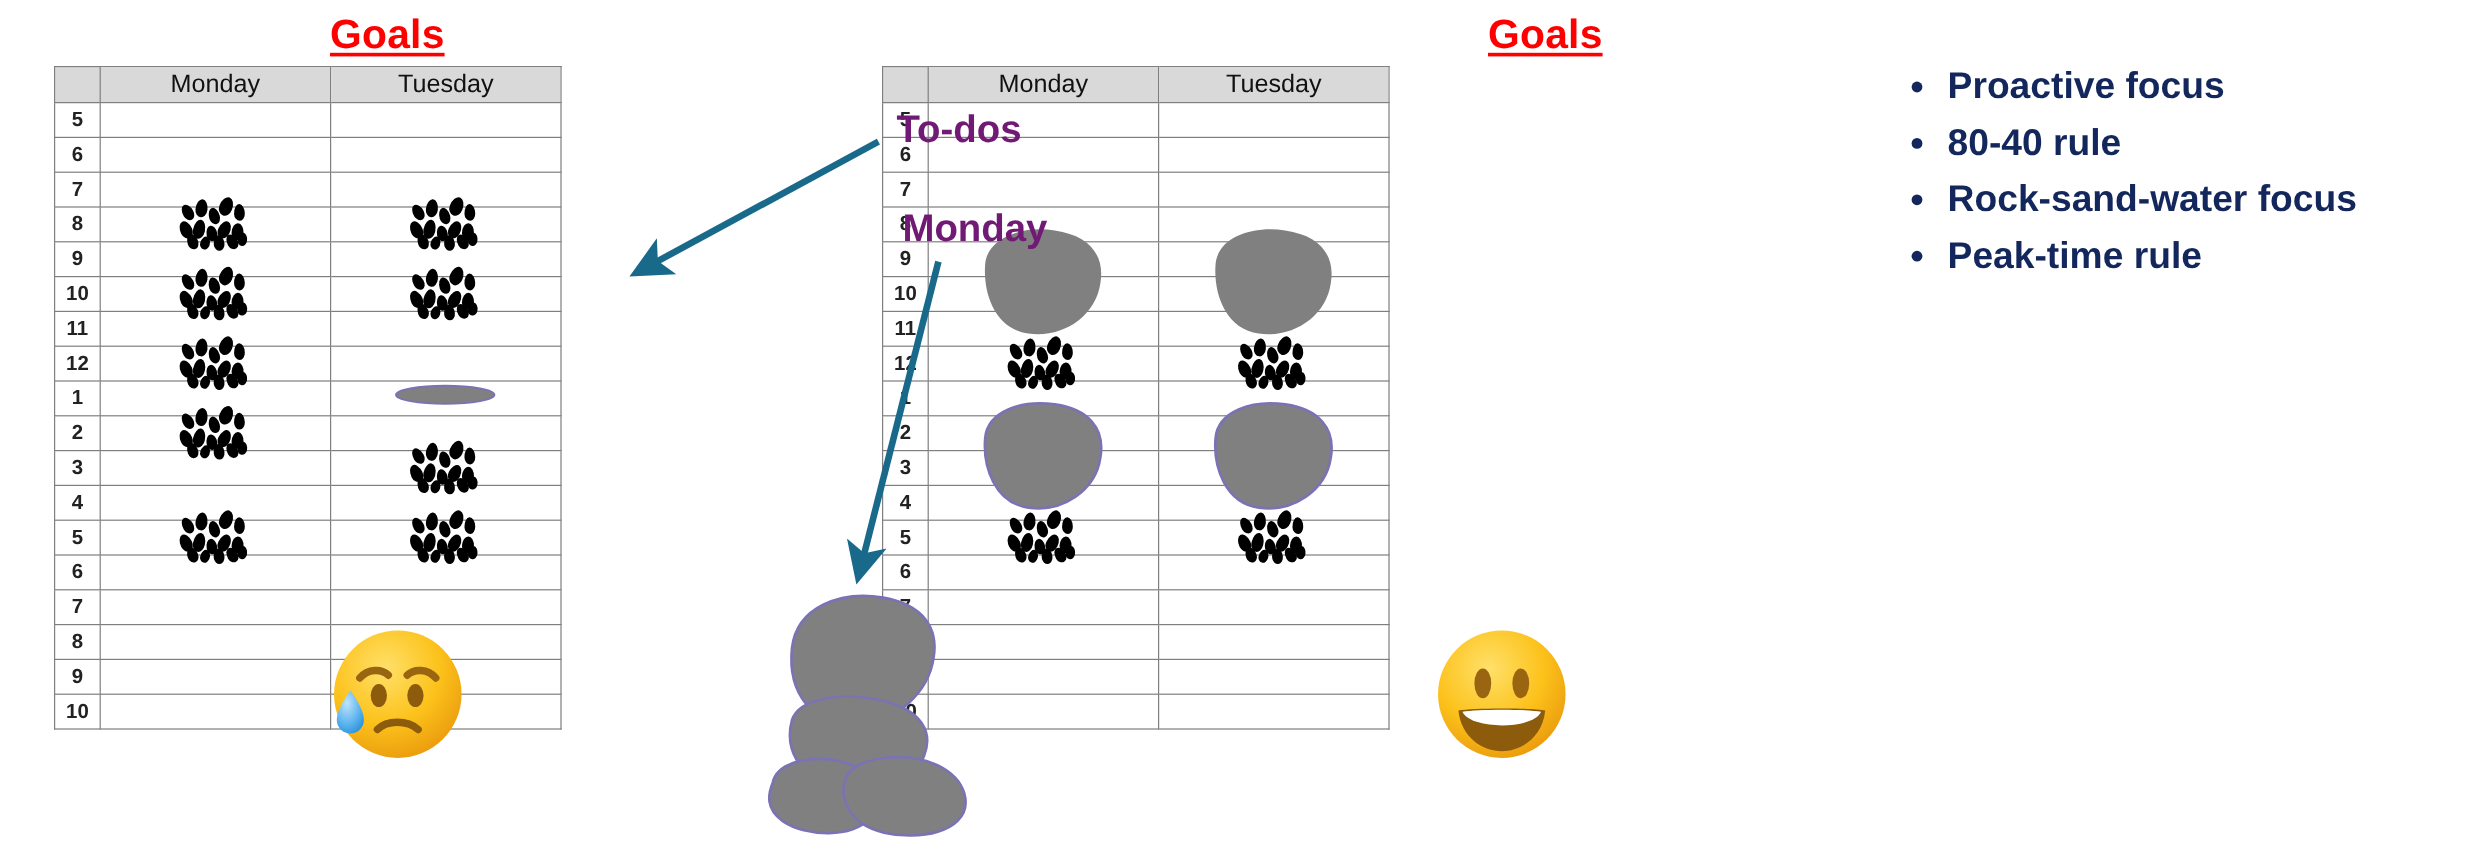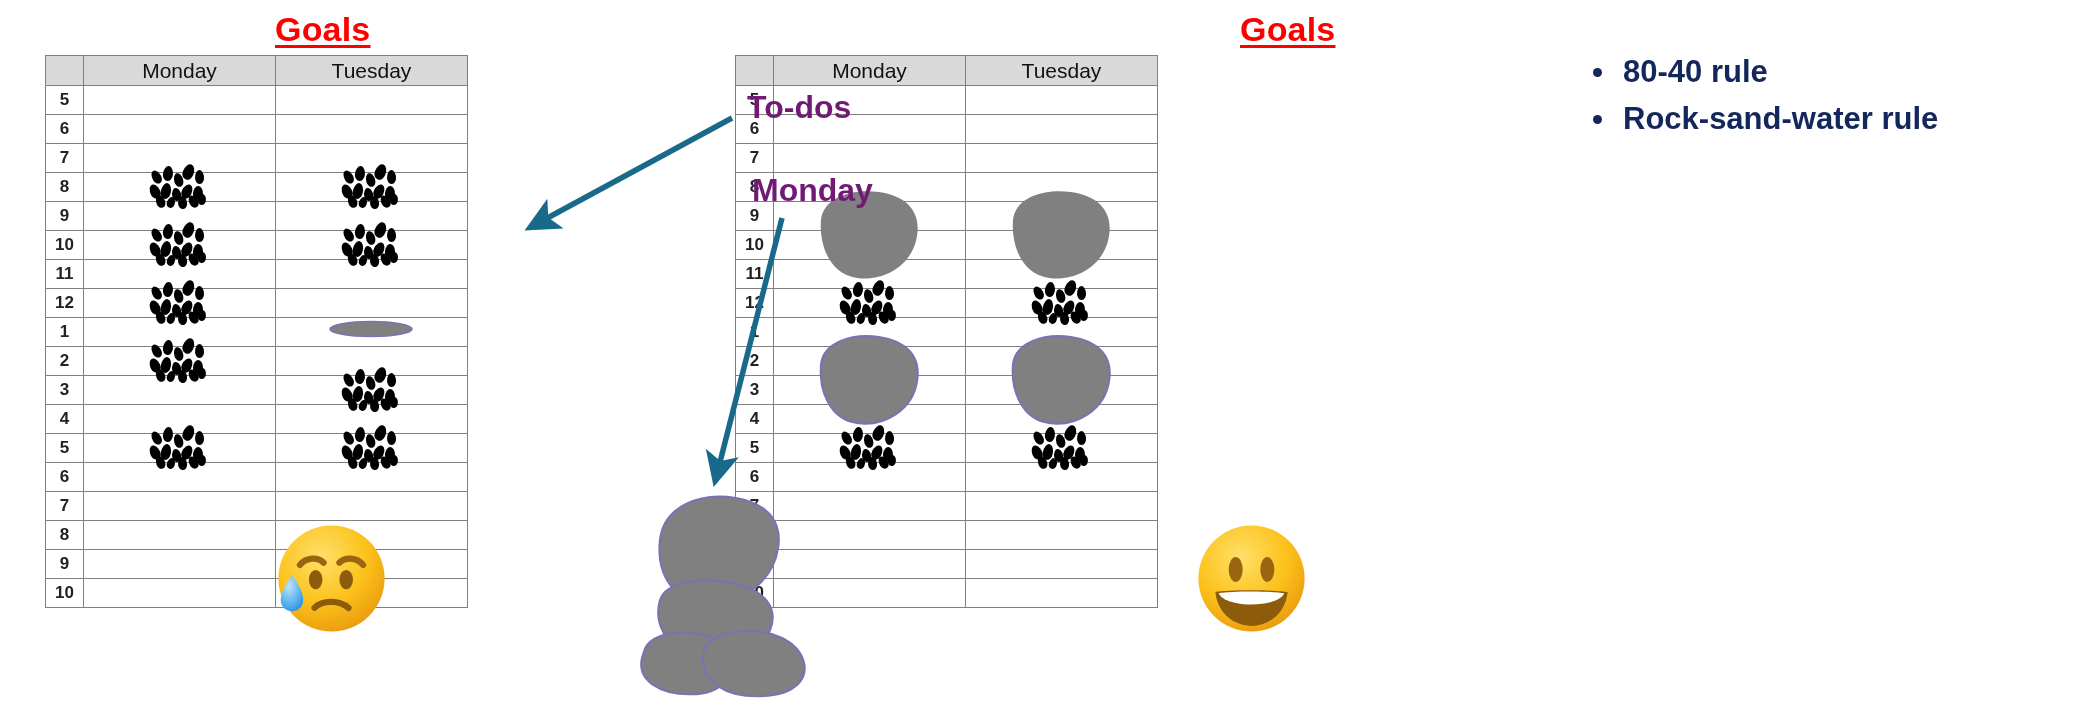--- a/index.html
+++ b/index.html
@@ -638,16 +638,18 @@
       </defs>
       <circle cx="50" cy="50" r="47" fill="url(#gy2)"></circle>
       <ellipse cx="36" cy="42" rx="6.2" ry="11" fill="#9a6511"></ellipse>
       <ellipse cx="64" cy="42" rx="6.2" ry="11" fill="#9a6511"></ellipse>
       <path d="M18 62 C28 60 72 60 82 62 C80 82 64 92 50 92 C36 92 20 82 18 62 Z" fill="#8c5b0c"></path>
       <path d="M21 63 C32 61 68 61 79 63 C76 70 62 73 50 73 C38 73 24 70 21 63 Z" fill="#ffffff"></path>
     </svg>
   </div>
 
 <ul class="bullets">
+      <li>Proactive focus</li>
       <li>80-40 rule</li>
-      <li>Rock-sand-water rule</li>
+      <li>Rock-sand-water focus</li>
+      <li>Peak-time rule</li>
     </ul>
   </div>
 
 </body></html>

